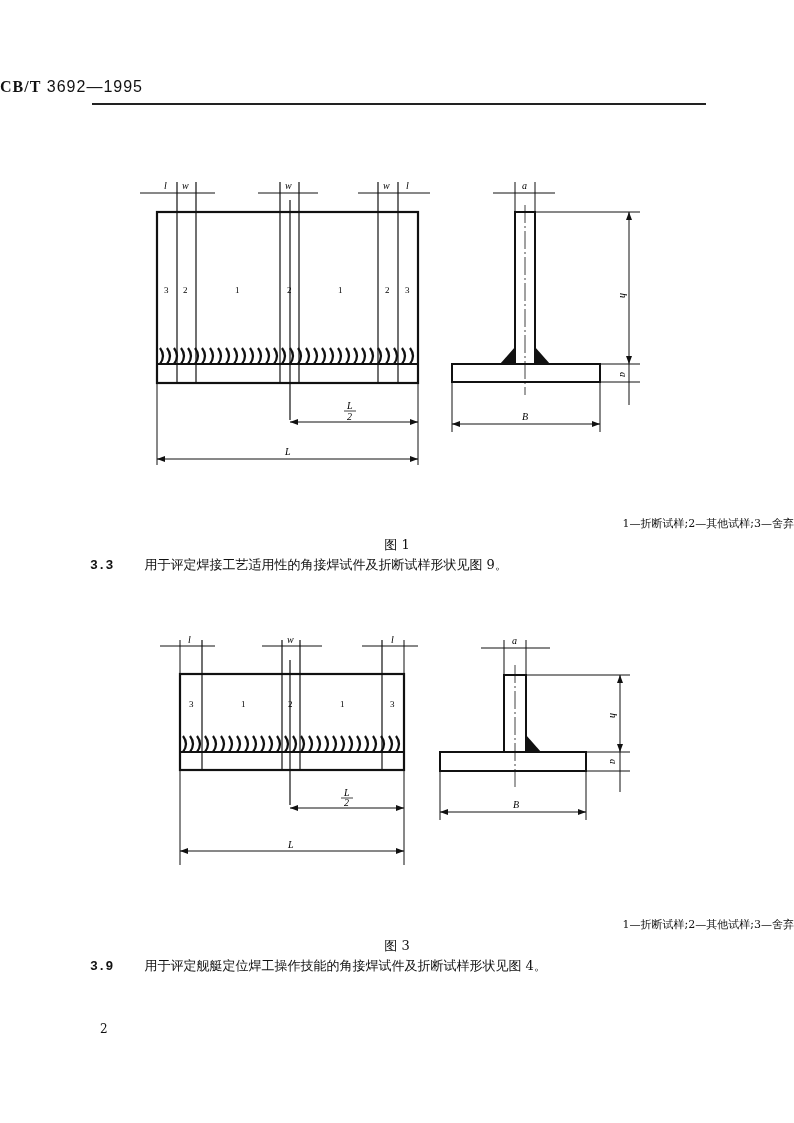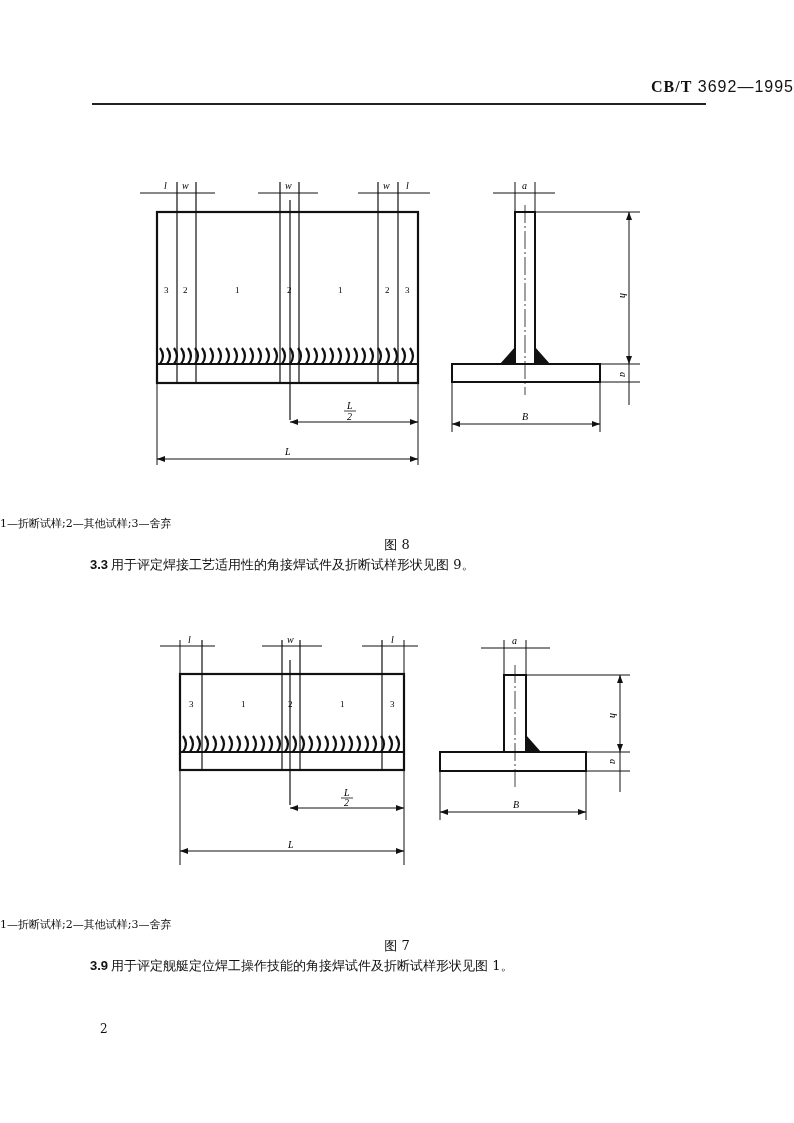--- a/index.html
+++ b/index.html
@@ -1,26 +1,26 @@
 <!DOCTYPE html>
 <html><head>
 <meta charset="utf-8">
 <style>
   html, body { margin:0; padding:0; background:#ffffff; }
   body { width:794px; height:1123px; position:relative; overflow:hidden;
          font-family:"DejaVu Serif","Liberation Serif",serif; color:#111; }
-  .header-code { position:absolute; left:0; width:794px; top:78px; text-align:right;
+  .header-code { position:absolute; left:0; width:794px; top:78px; text-align:left;
                  font-size:16px; letter-spacing:1px; font-family:"Liberation Sans","DejaVu Sans",sans-serif; }
   .header-code .cb { font-family:"Liberation Serif","DejaVu Serif",serif; font-weight:bold; }
   .header-rule { position:absolute; left:92px; width:614px; top:103px; height:2px; background:#222; }
   svg.fig { position:absolute; left:0; top:0; }
-  .caption-legend { position:absolute; left:0; width:794px; text-align:left; font-size:11px; }
+  .caption-legend { position:absolute; left:0; width:794px; text-align:right; font-size:11px; }
   .caption-title { position:absolute; left:0; width:794px; text-align:center; font-size:13px; }
   .para { position:absolute; left:90px; font-size:13px; white-space:nowrap; }
-  .para .num { font-family:Liberation Sans, sans-serif; font-weight:bold; margin-right:3px;text-align:center; }
+  .para .num { font-family:Liberation Mono, monospace; font-weight:bold; margin-right:31px;text-align:center; }
   .page-num { position:absolute; left:100px; top:1022px; font-size:12px; }
   .dim { font-family:"Liberation Serif","DejaVu Serif",serif; font-style:italic; font-size:10px; }
   .zone { font-family:"Liberation Serif","DejaVu Serif",serif; font-size:9px; }
 </style>
 </head>
 <body>
 
 <div class="header-code">
   <span class="cb">CB/T</span>
   <span>3692—1995</span>
@@ -127,21 +127,21 @@
   </g>
   <path d="M500,364 L515,347 L515,364 Z" fill="#111"></path>
   <path d="M550,364 L535,347 L535,364 Z" fill="#111"></path>
   <text class="dim" x="522" y="189">a</text>
   <text class="dim" x="620" y="293" transform="rotate(90 620 293)">h</text>
   <text class="dim" x="620" y="372" transform="rotate(90 620 372)">a</text>
   <text class="dim" x="522" y="420">B</text>
 </svg>
 
 <div class="caption-legend" style="top:516px;">1—折断试样;2—其他试样;3—舍弃</div>
-<div class="caption-title" style="top:536px;">图 8</div>
+<div class="caption-title" style="top:536px;">图 1</div>
 <div class="para" style="top:556px;">
   <span class="num">3.3</span><span>用于评定焊接工艺适用性的角接焊试件及折断试样形状见图 9。</span>
 </div>
 
 <svg class="fig" width="794" height="1123" viewBox="0 0 794 1123" style="pointer-events:none;">
   <defs>
     <marker id="arr2" markerWidth="8" markerHeight="6" refX="8" refY="3" orient="auto-start-reverse">
       <path d="M0,0 L8,3 L0,6 z" fill="#111"></path>
     </marker>
   </defs>
@@ -223,18 +223,18 @@
     <line x1="440" y1="812" x2="586" y2="812" stroke-width="1" marker-start="url(#arr2)" marker-end="url(#arr2)"></line>
   </g>
   <path d="M526,735 L526,752 L541,752 Z" fill="#111"></path>
   <text class="dim" x="512" y="644">a</text>
   <text class="dim" x="610" y="713" transform="rotate(90 610 713)">h</text>
   <text class="dim" x="610" y="759" transform="rotate(90 610 759)">a</text>
   <text class="dim" x="513" y="808">B</text>
 </svg>
 
 <div class="caption-legend" style="top:917px;">1—折断试样;2—其他试样;3—舍弃</div>
-<div class="caption-title" style="top:937px;">图 7</div>
+<div class="caption-title" style="top:937px;">图 3</div>
 <div class="para" style="top:957px;">
-  <span class="num">3.9</span><span>用于评定舰艇定位焊工操作技能的角接焊试件及折断试样形状见图 1。</span>
+  <span class="num">3.9</span><span>用于评定舰艇定位焊工操作技能的角接焊试件及折断试样形状见图 4。</span>
 </div>
 
 <div class="page-num">2</div>
 
 </body></html>

